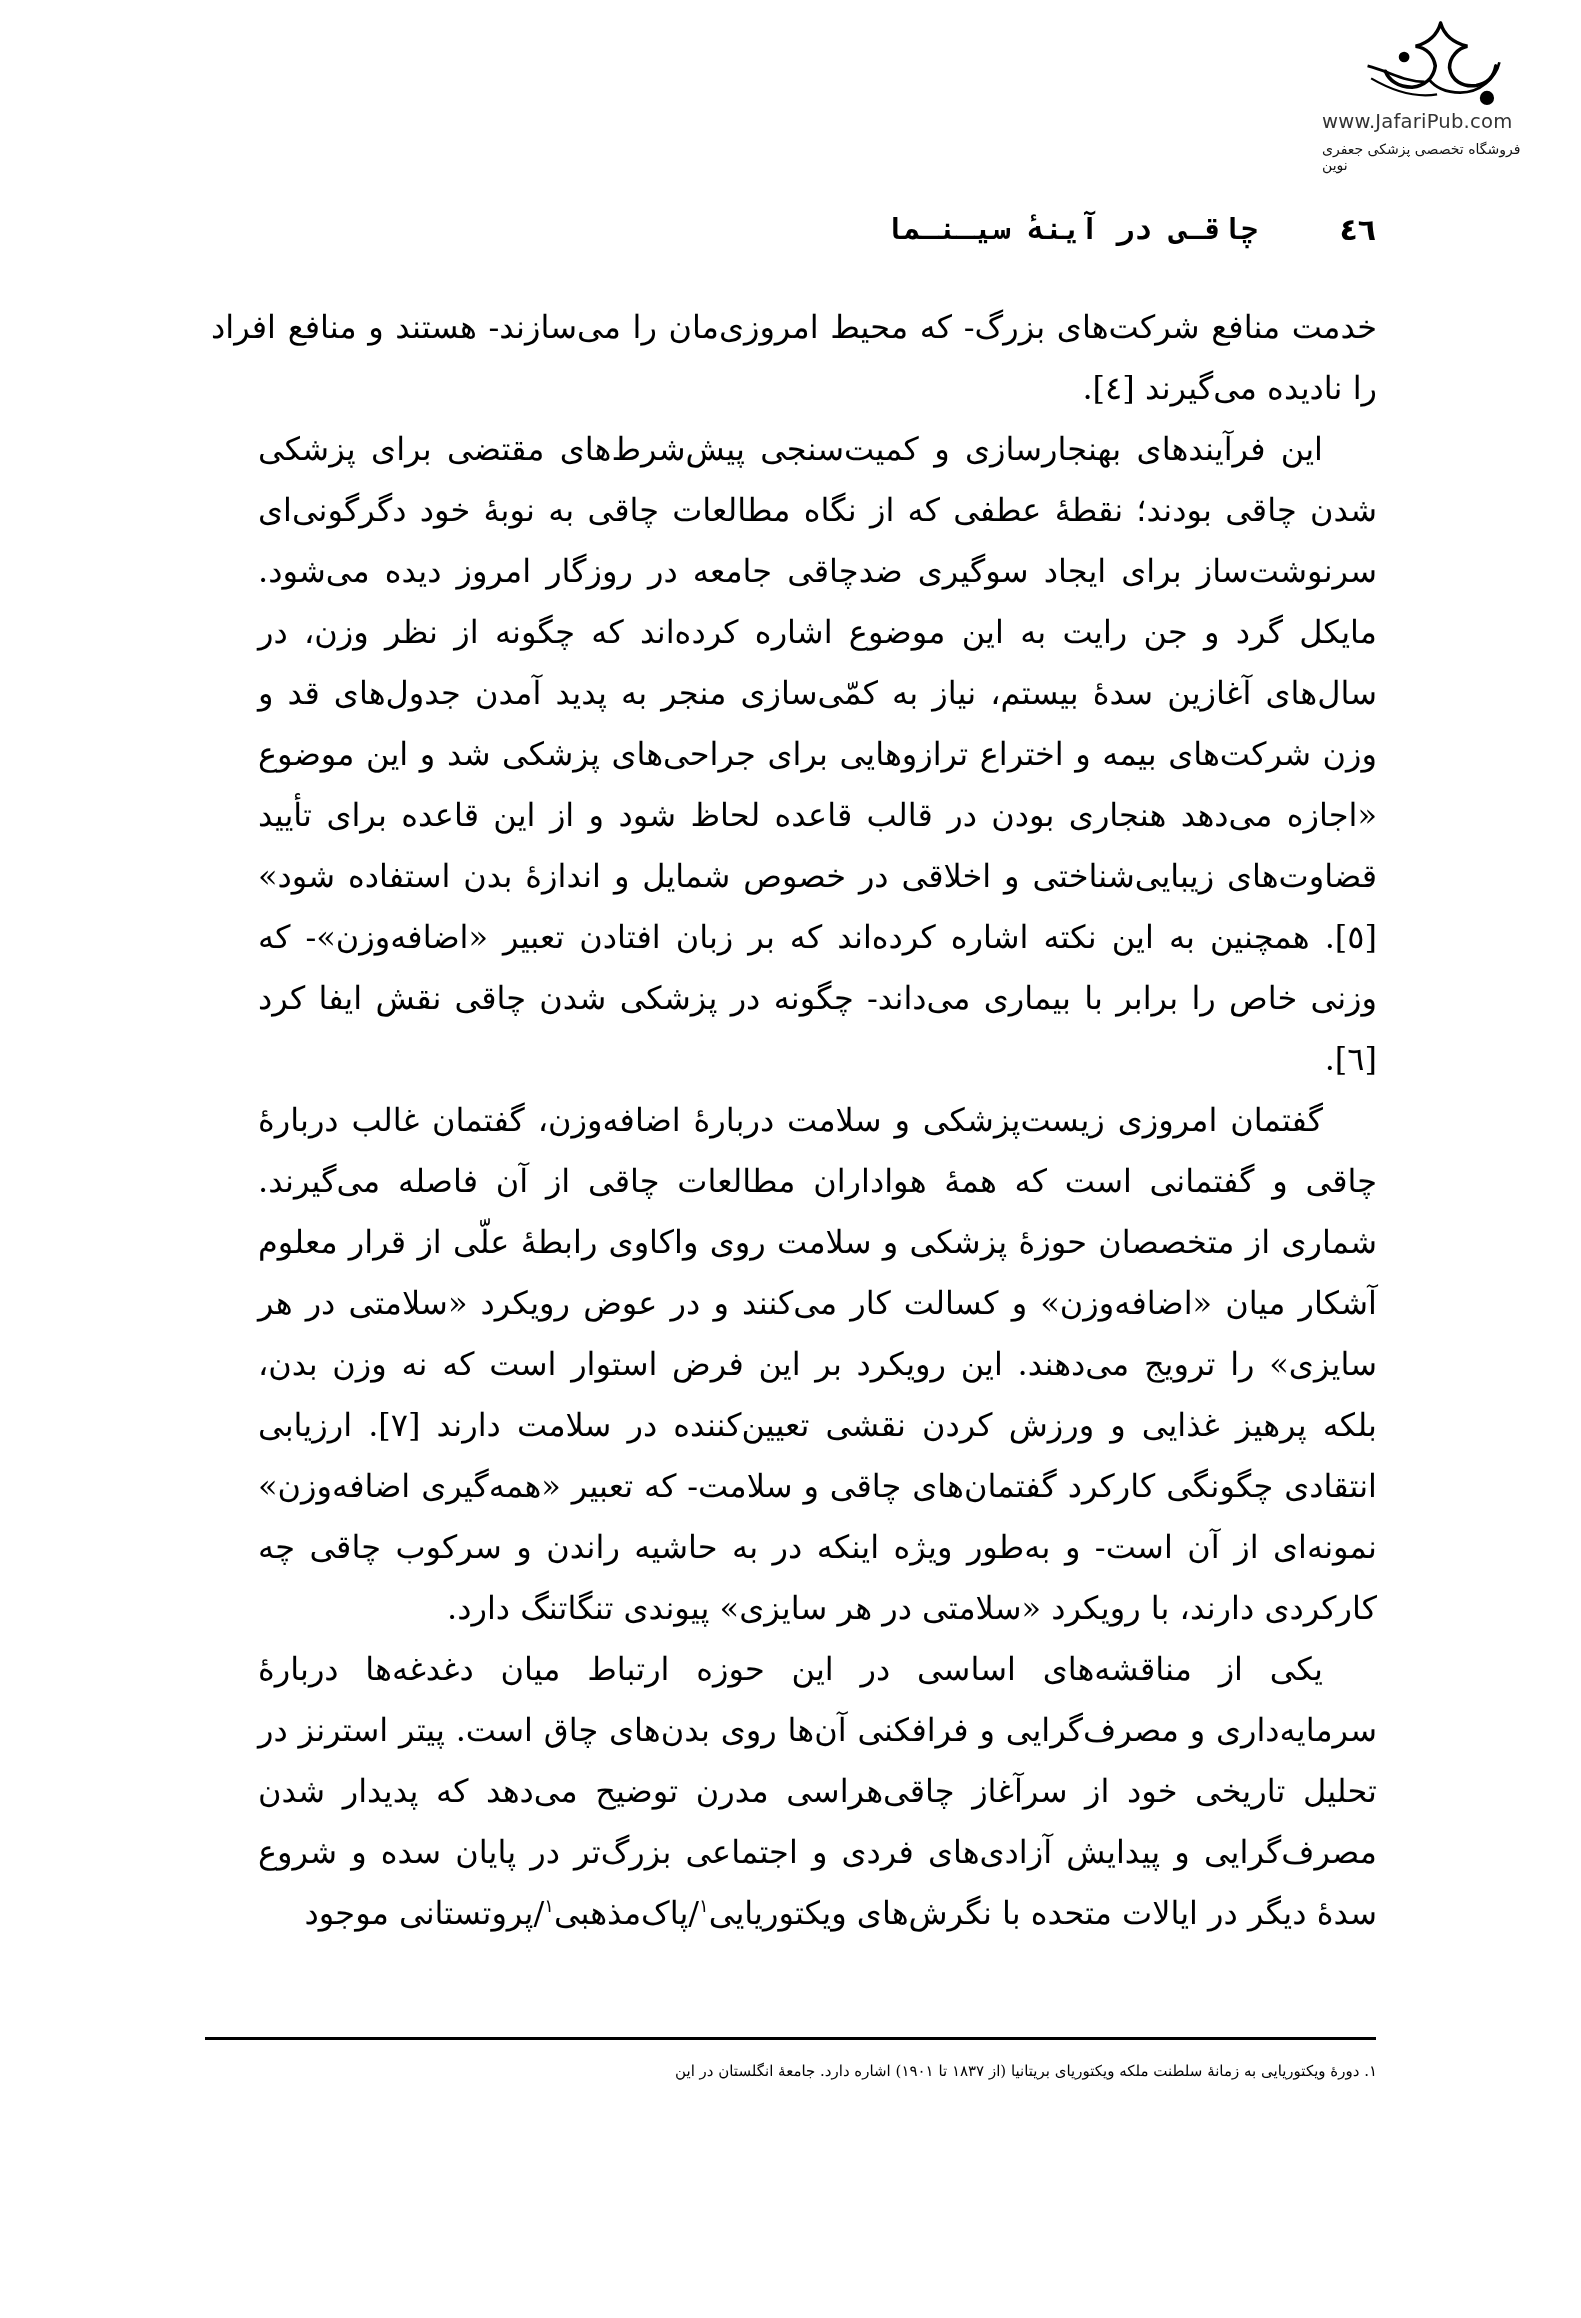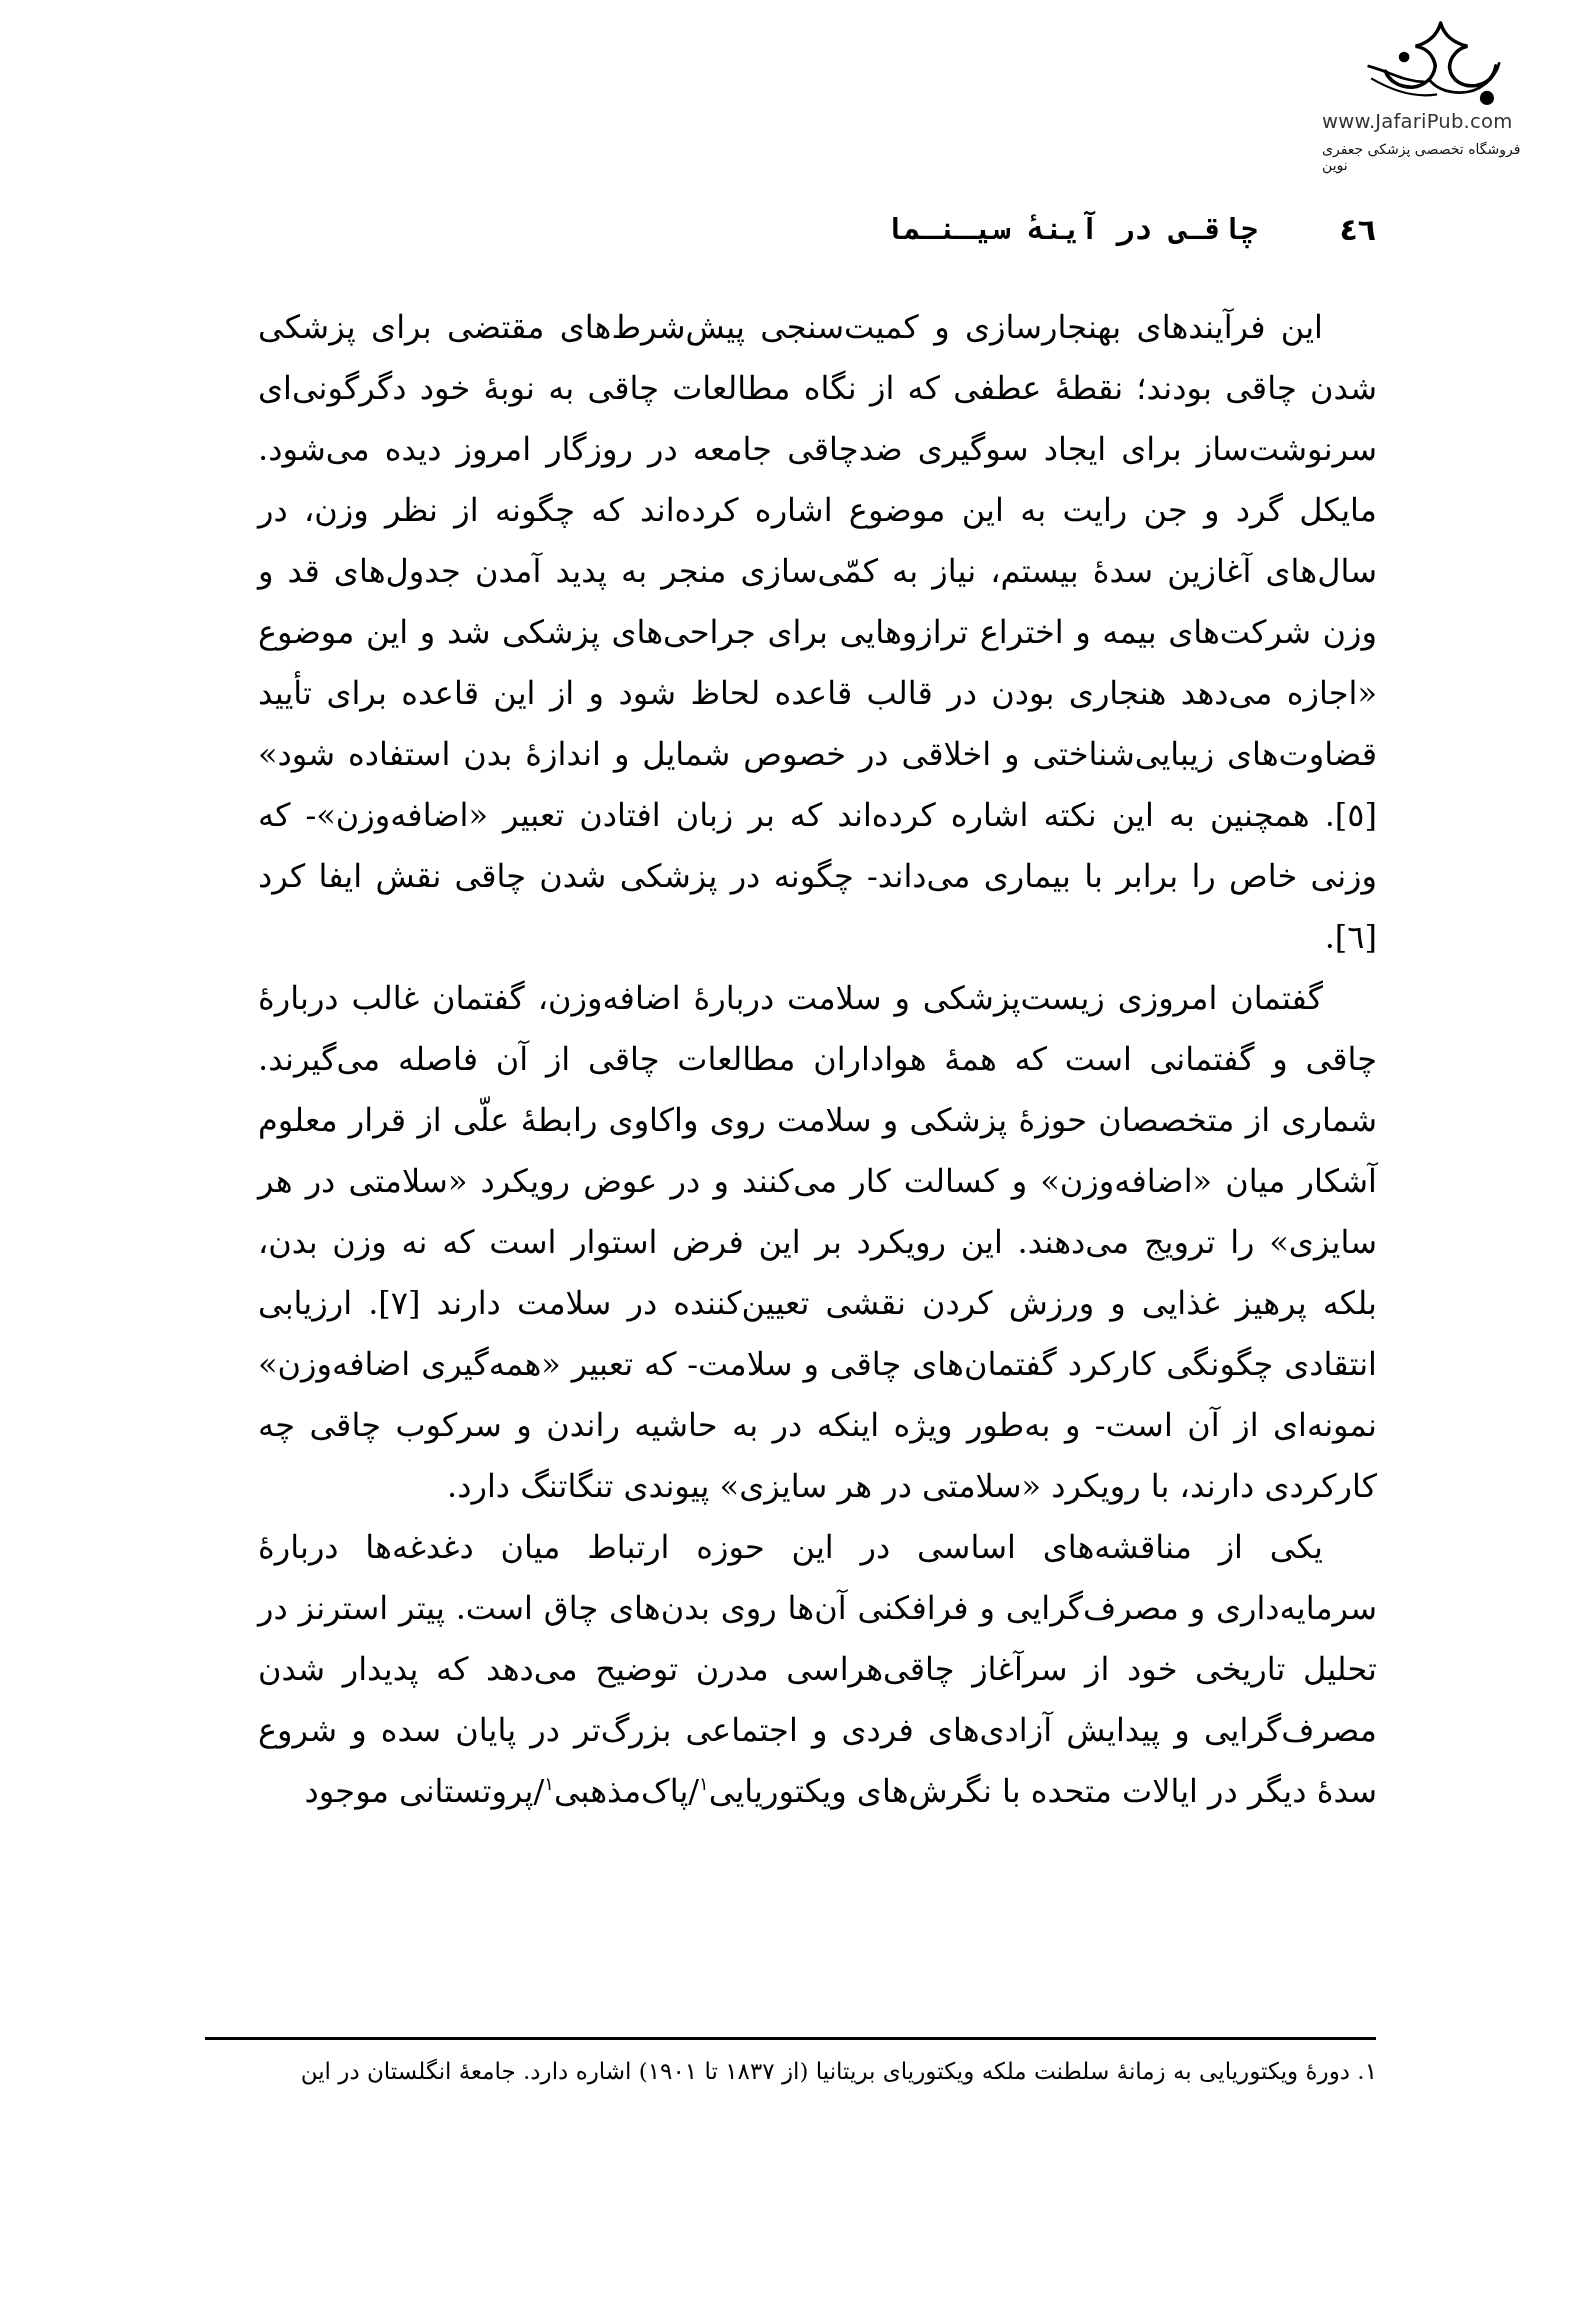--- a/index.html
+++ b/index.html
@@ -40,21 +40,21 @@
   .para { margin: 0; text-indent: 0; }
   .para.indent { text-indent: 54px; margin-left: 47px; }
   .ital { }
   sup.fnref { font-size: 18px; line-height: 0; vertical-align: super; }
   .footnote-rule {
     position: absolute; top: 2037px; left: 205px; width: 1171px; height: 2.7px; background: #000;
   }
   .footnote {
     position: absolute; top: 2053px; left: 211px; width: 1166px;
     direction: rtl; text-align: justify;
-    font-family: "DejaVu Serif", "Liberation Serif", serif; font-size: 23px; line-height: 36px;
+    font-family: "DejaVu Serif", "Liberation Serif", serif; font-size: 15px; line-height: 36px;
   }
 </style>
 </head>
 <body>
 
 <div class="logo-block">
   <svg class="logo-mark" viewBox="0 0 160 110">
     <path d="M88 8 C84 22 74 30 60 34 C72 36 80 44 82 56 C80 70 70 78 56 80 C40 80 30 72 26 62 M88 8 C92 22 102 30 118 34 C108 36 98 46 98 58 C100 72 112 80 128 78 C140 76 148 68 150 56" fill="none" stroke="#000" stroke-width="4" stroke-linecap="round"></path>
     <path d="M6 56 C30 62 48 74 70 74" fill="none" stroke="#000" stroke-width="3"></path>
     <path d="M154 52 C150 70 132 86 110 86 C90 86 80 78 74 70" fill="none" stroke="#000" stroke-width="3"></path>
@@ -65,20 +65,21 @@
   <div class="logo-url">www.JafariPub.com</div>
   <div class="logo-tagline">فروشگاه تخصصی پزشکی جعفری نوین</div>
 </div>
 
 <div class="running-header">
   <span class="page-number">٤٦</span>
   <span class="running-title">چاقـی در آینهٔ سیـنـما</span>
 </div>
 
 <div class="text-column" id="text-column">
+    <p class="para"><span>خدمت منافع شرکت‌های بزرگ- که محیط امروزی‌مان را می‌سازند- هستند و منافع افراد را نادیده می‌گیرند [٤].</span></p>
     <p class="para indent"><span>این فرآیندهای بهنجارسازی و کمیت‌سنجی پیش‌شرط‌های مقتضی برای پزشکی شدن چاقی بودند؛ نقطهٔ عطفی که از نگاه مطالعات چاقی به نوبهٔ خود دگرگونی‌ای سرنوشت‌ساز برای ایجاد سوگیری ضدچاقی جامعه در روزگار امروز دیده می‌شود. مایکل گرد و جن رایت به این موضوع اشاره کرده‌اند که چگونه از نظر وزن، در سال‌های آغازین سدهٔ بیستم، نیاز به کمّی‌سازی منجر به پدید آمدن جدول‌های قد و وزن شرکت‌های بیمه و اختراع ترازوهایی برای جراحی‌های پزشکی شد و این موضوع «اجازه می‌دهد هنجاری بودن در قالب قاعده لحاظ شود و از این قاعده برای تأیید قضاوت‌های زیبایی‌شناختی و اخلاقی در خصوص شمایل و اندازهٔ بدن استفاده شود» [٥]. همچنین به این نکته اشاره کرده‌اند که بر زبان افتادن تعبیر «اضافه‌وزن»- که وزنی خاص را برابر با بیماری می‌داند- چگونه در پزشکی شدن چاقی نقش ایفا کرد [٦].</span></p>
     <p class="para indent"><span>گفتمان امروزی زیست‌پزشکی و سلامت دربارهٔ اضافه‌وزن، گفتمان غالب دربارهٔ چاقی و گفتمانی است که همهٔ هواداران مطالعات چاقی از آن فاصله می‌گیرند. شماری از متخصصان حوزهٔ پزشکی و سلامت روی واکاوی رابطهٔ علّی از قرار معلوم آشکار میان «اضافه‌وزن» و کسالت کار می‌کنند و در عوض رویکرد «</span><span class="ital">سلامتی در هر سایزی</span><span>» را ترویج می‌دهند. این رویکرد بر این فرض استوار است که نه وزن بدن، بلکه پرهیز غذایی و ورزش کردن نقشی تعیین‌کننده در سلامت دارند [٧]. ارزیابی انتقادی چگونگی کارکرد گفتمان‌های چاقی و سلامت- که تعبیر «همه‌گیری اضافه‌وزن» نمونه‌ای از آن است- و به‌طور ویژه اینکه در به حاشیه راندن و سرکوب چاقی چه کارکردی دارند، با رویکرد «</span><span class="ital">سلامتی در هر سایزی</span><span>» پیوندی تنگاتنگ دارد.</span></p>
     <p class="para indent"><span>یکی از مناقشه‌های اساسی در این حوزه ارتباط میان دغدغه‌ها دربارهٔ سرمایه‌داری و مصرف‌گرایی و فرافکنی آن‌ها روی بدن‌های چاق است. پیتر استرنز در تحلیل تاریخی خود از سرآغاز چاقی‌هراسی مدرن توضیح می‌دهد که پدیدار شدن مصرف‌گرایی و پیدایش آزادی‌های فردی و اجتماعی بزرگ‌تر در پایان سده و شروع سدهٔ دیگر در ایالات متحده با نگرش‌های ویکتوریایی</span><sup class="fnref">١</sup><span>/پاک‌مذهبی</span><sup class="fnref">١</sup><span>/پروتستانی موجود</span></p>
   </div>
 
 <div class="footnote-rule"></div>
 
 <div class="footnote" id="footnotes">
     <div>١. دورهٔ ویکتوریایی به زمانهٔ سلطنت ملکه ویکتوریای بریتانیا (از ١٨٣٧ تا ١٩٠١) اشاره دارد. جامعهٔ انگلستان در این</div>
   </div>

